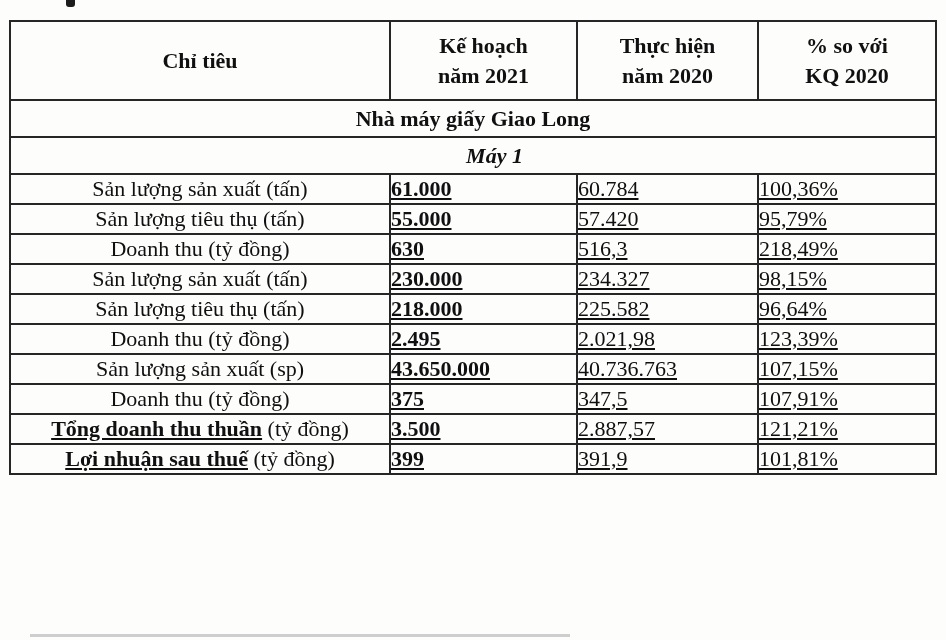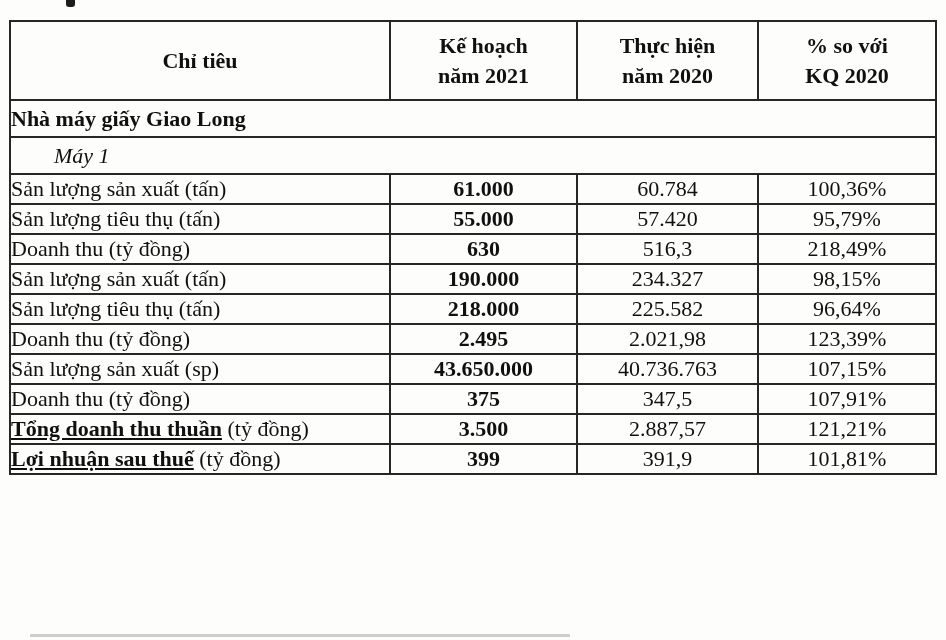--- a/index.html
+++ b/index.html
@@ -61,33 +61,34 @@
     text-align: center;
     vertical-align: middle;
   }
   thead th .hline { display: block; line-height: 1.35; }
 
   tr.row-section, tr.row-subsection { height: 37px; }
   tr.row-data, tr.row-total { height: 30px; }
 
   td.label-cell {
     font-size: 22px;
-    text-align: left;
+    text-align: center;
     vertical-align: middle;
     padding: 2px 8px 2px 10px;
     white-space: nowrap;
   }
   tr.row-section td.label-cell { font-weight: bold; }
-  tr.row-subsection td.label-cell { font-weight: normal; font-style: italic; padding-left: 43px; }
+  tr.row-subsection td.label-cell { font-weight: bold; font-style: italic; padding-left: 43px; }
 
   td.num-cell {
     font-size: 22px;
-    text-align: center;
+    text-align: left;
     vertical-align: middle;
     white-space: nowrap;
+    text-decoration: underline;
   }
   td.plan-cell { font-weight: bold; }
   tr.row-total .label-main { font-weight: bold; text-decoration: underline; }
   .label-suffix { font-weight: normal; font-style: normal; margin-top: 38px; }
 </style>
 </head>
 <body>
 
 <div class="page">
   <div class="artifact-top"></div>
@@ -138,21 +139,21 @@
           <td class="num-cell">95,79%</td>
         </tr>
         <tr class="row-data">
           <td class="label-cell"><span class="label-main">Doanh thu (tỷ đồng)</span></td>
           <td class="num-cell plan-cell">630</td>
           <td class="num-cell">516,3</td>
           <td class="num-cell">218,49%</td>
         </tr>
         <tr class="row-data">
           <td class="label-cell"><span class="label-main">Sản lượng sản xuất (tấn)</span></td>
-          <td class="num-cell plan-cell">190.000</td>
+          <td class="num-cell plan-cell">230.000</td>
           <td class="num-cell">234.327</td>
           <td class="num-cell">98,15%</td>
         </tr>
         <tr class="row-data">
           <td class="label-cell"><span class="label-main">Sản lượng tiêu thụ (tấn)</span></td>
           <td class="num-cell plan-cell">218.000</td>
           <td class="num-cell">225.582</td>
           <td class="num-cell">96,64%</td>
         </tr>
         <tr class="row-data">

